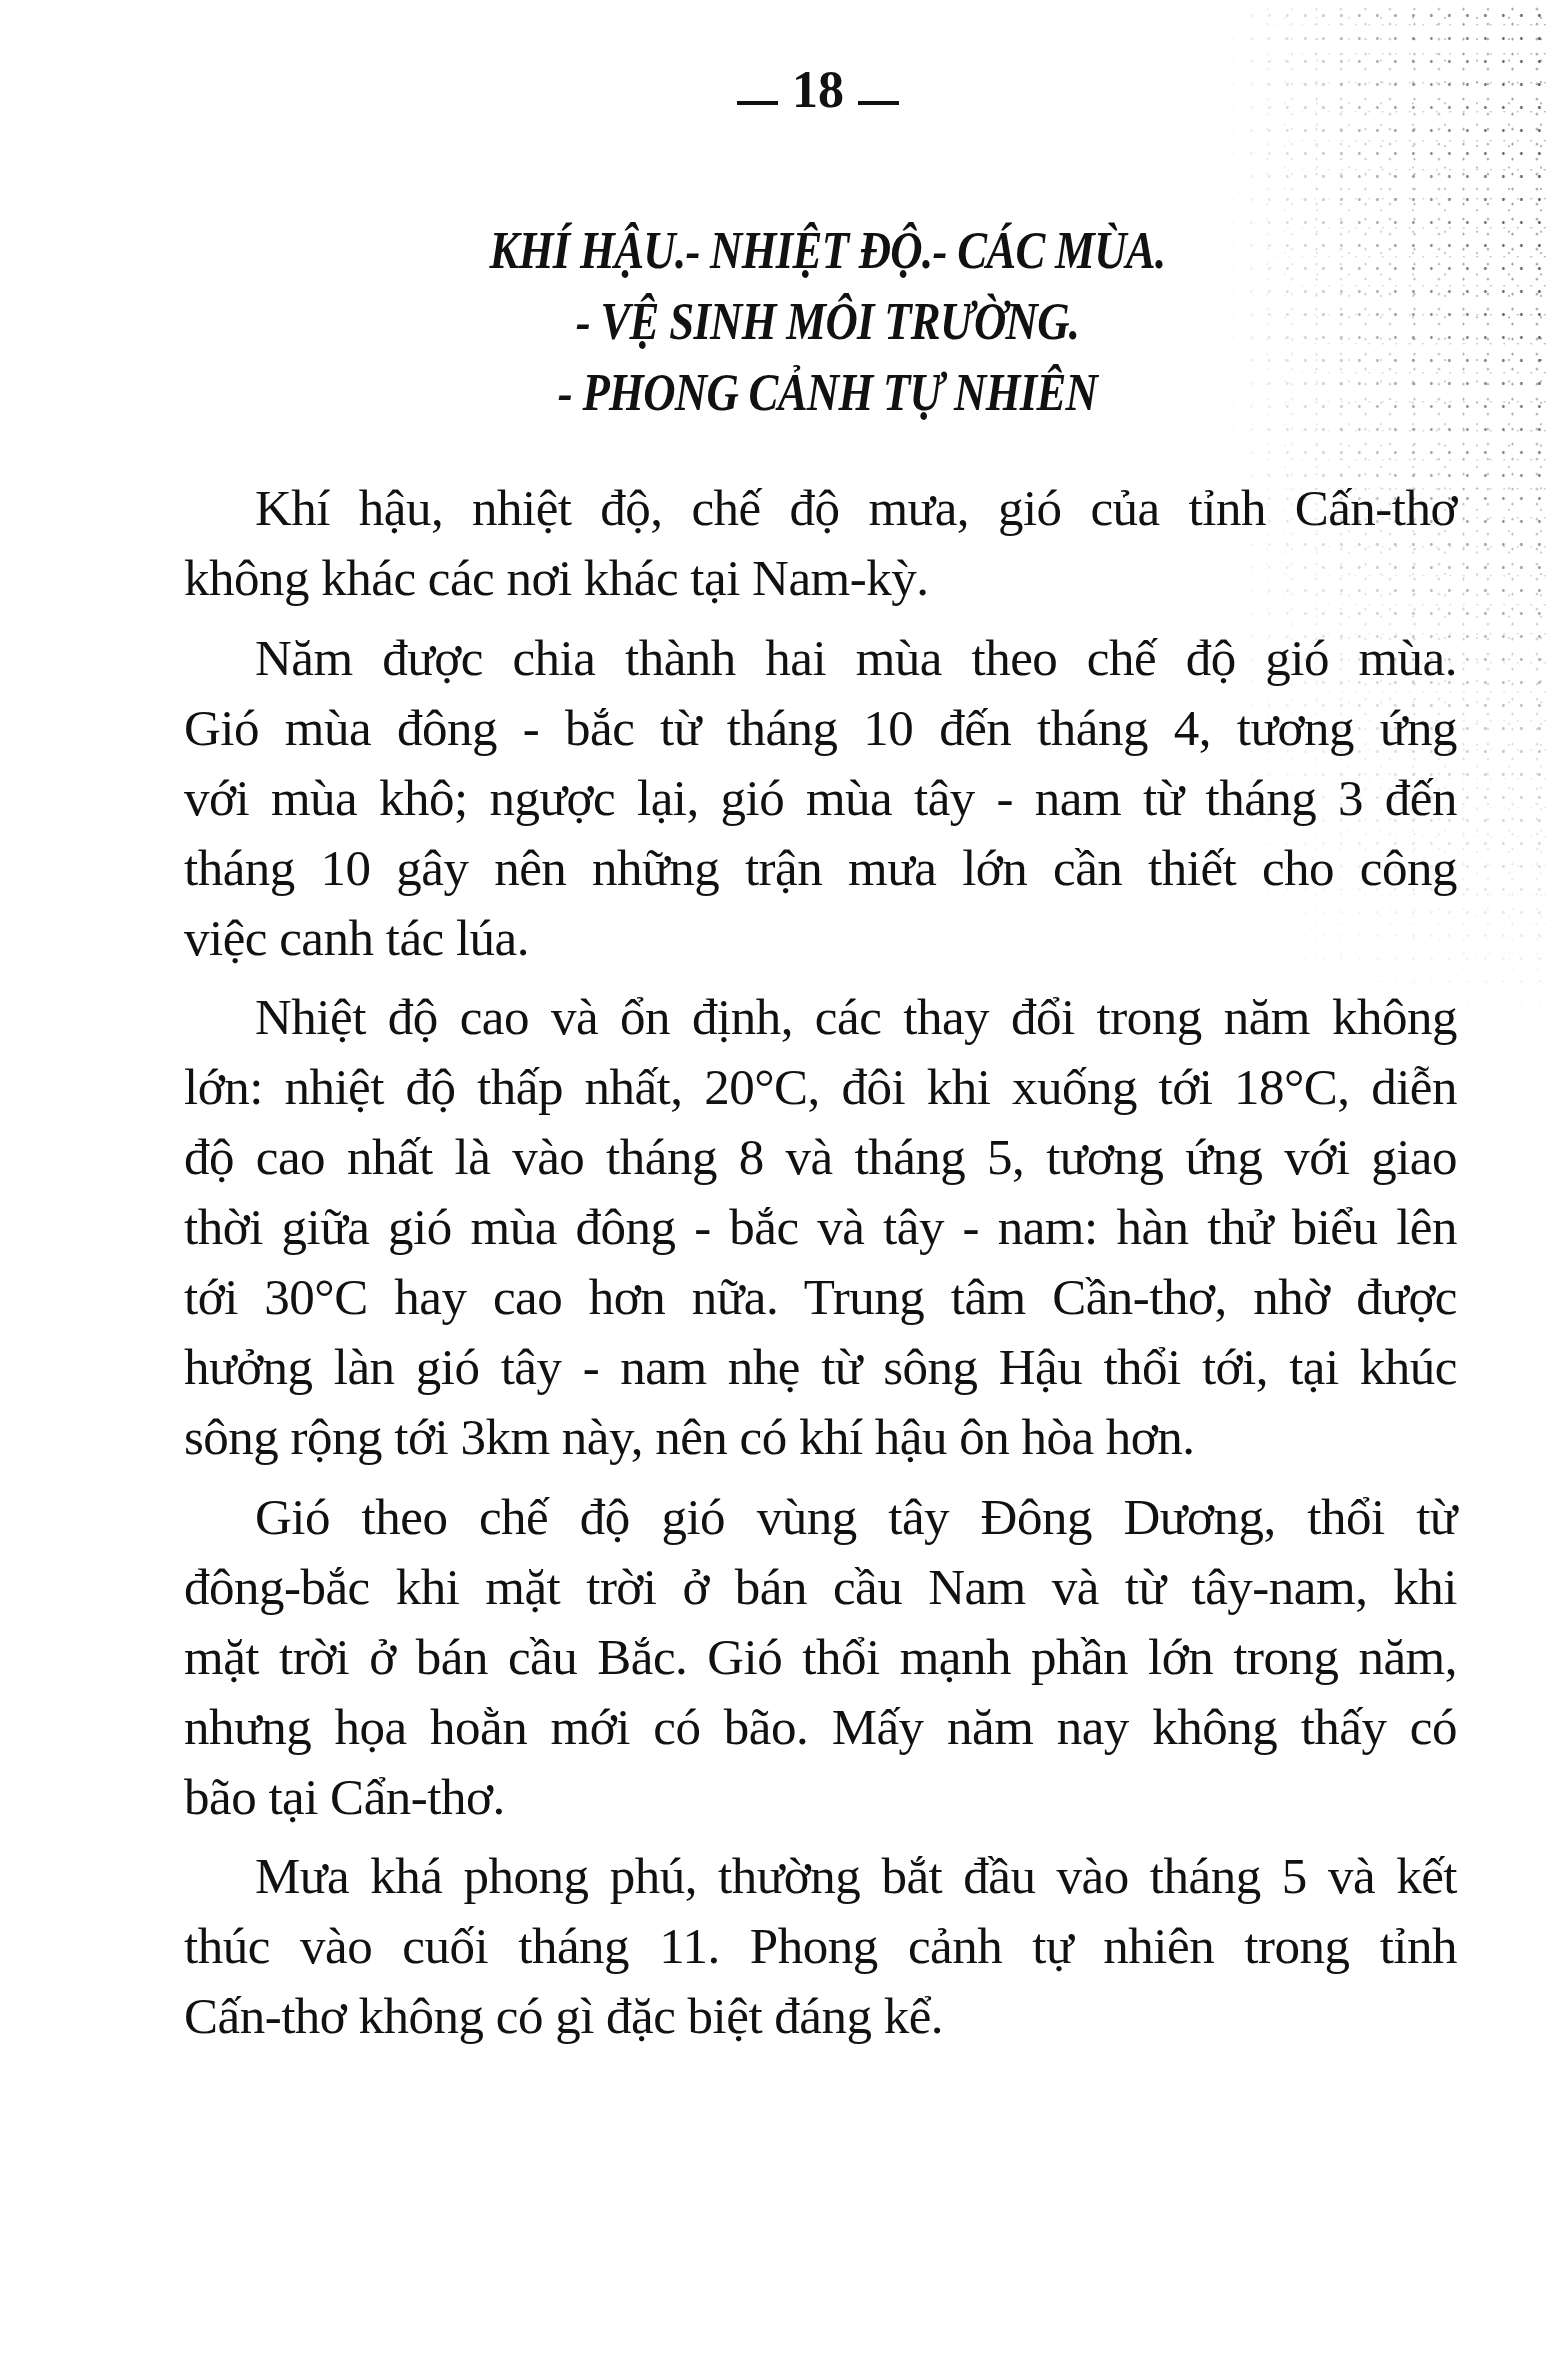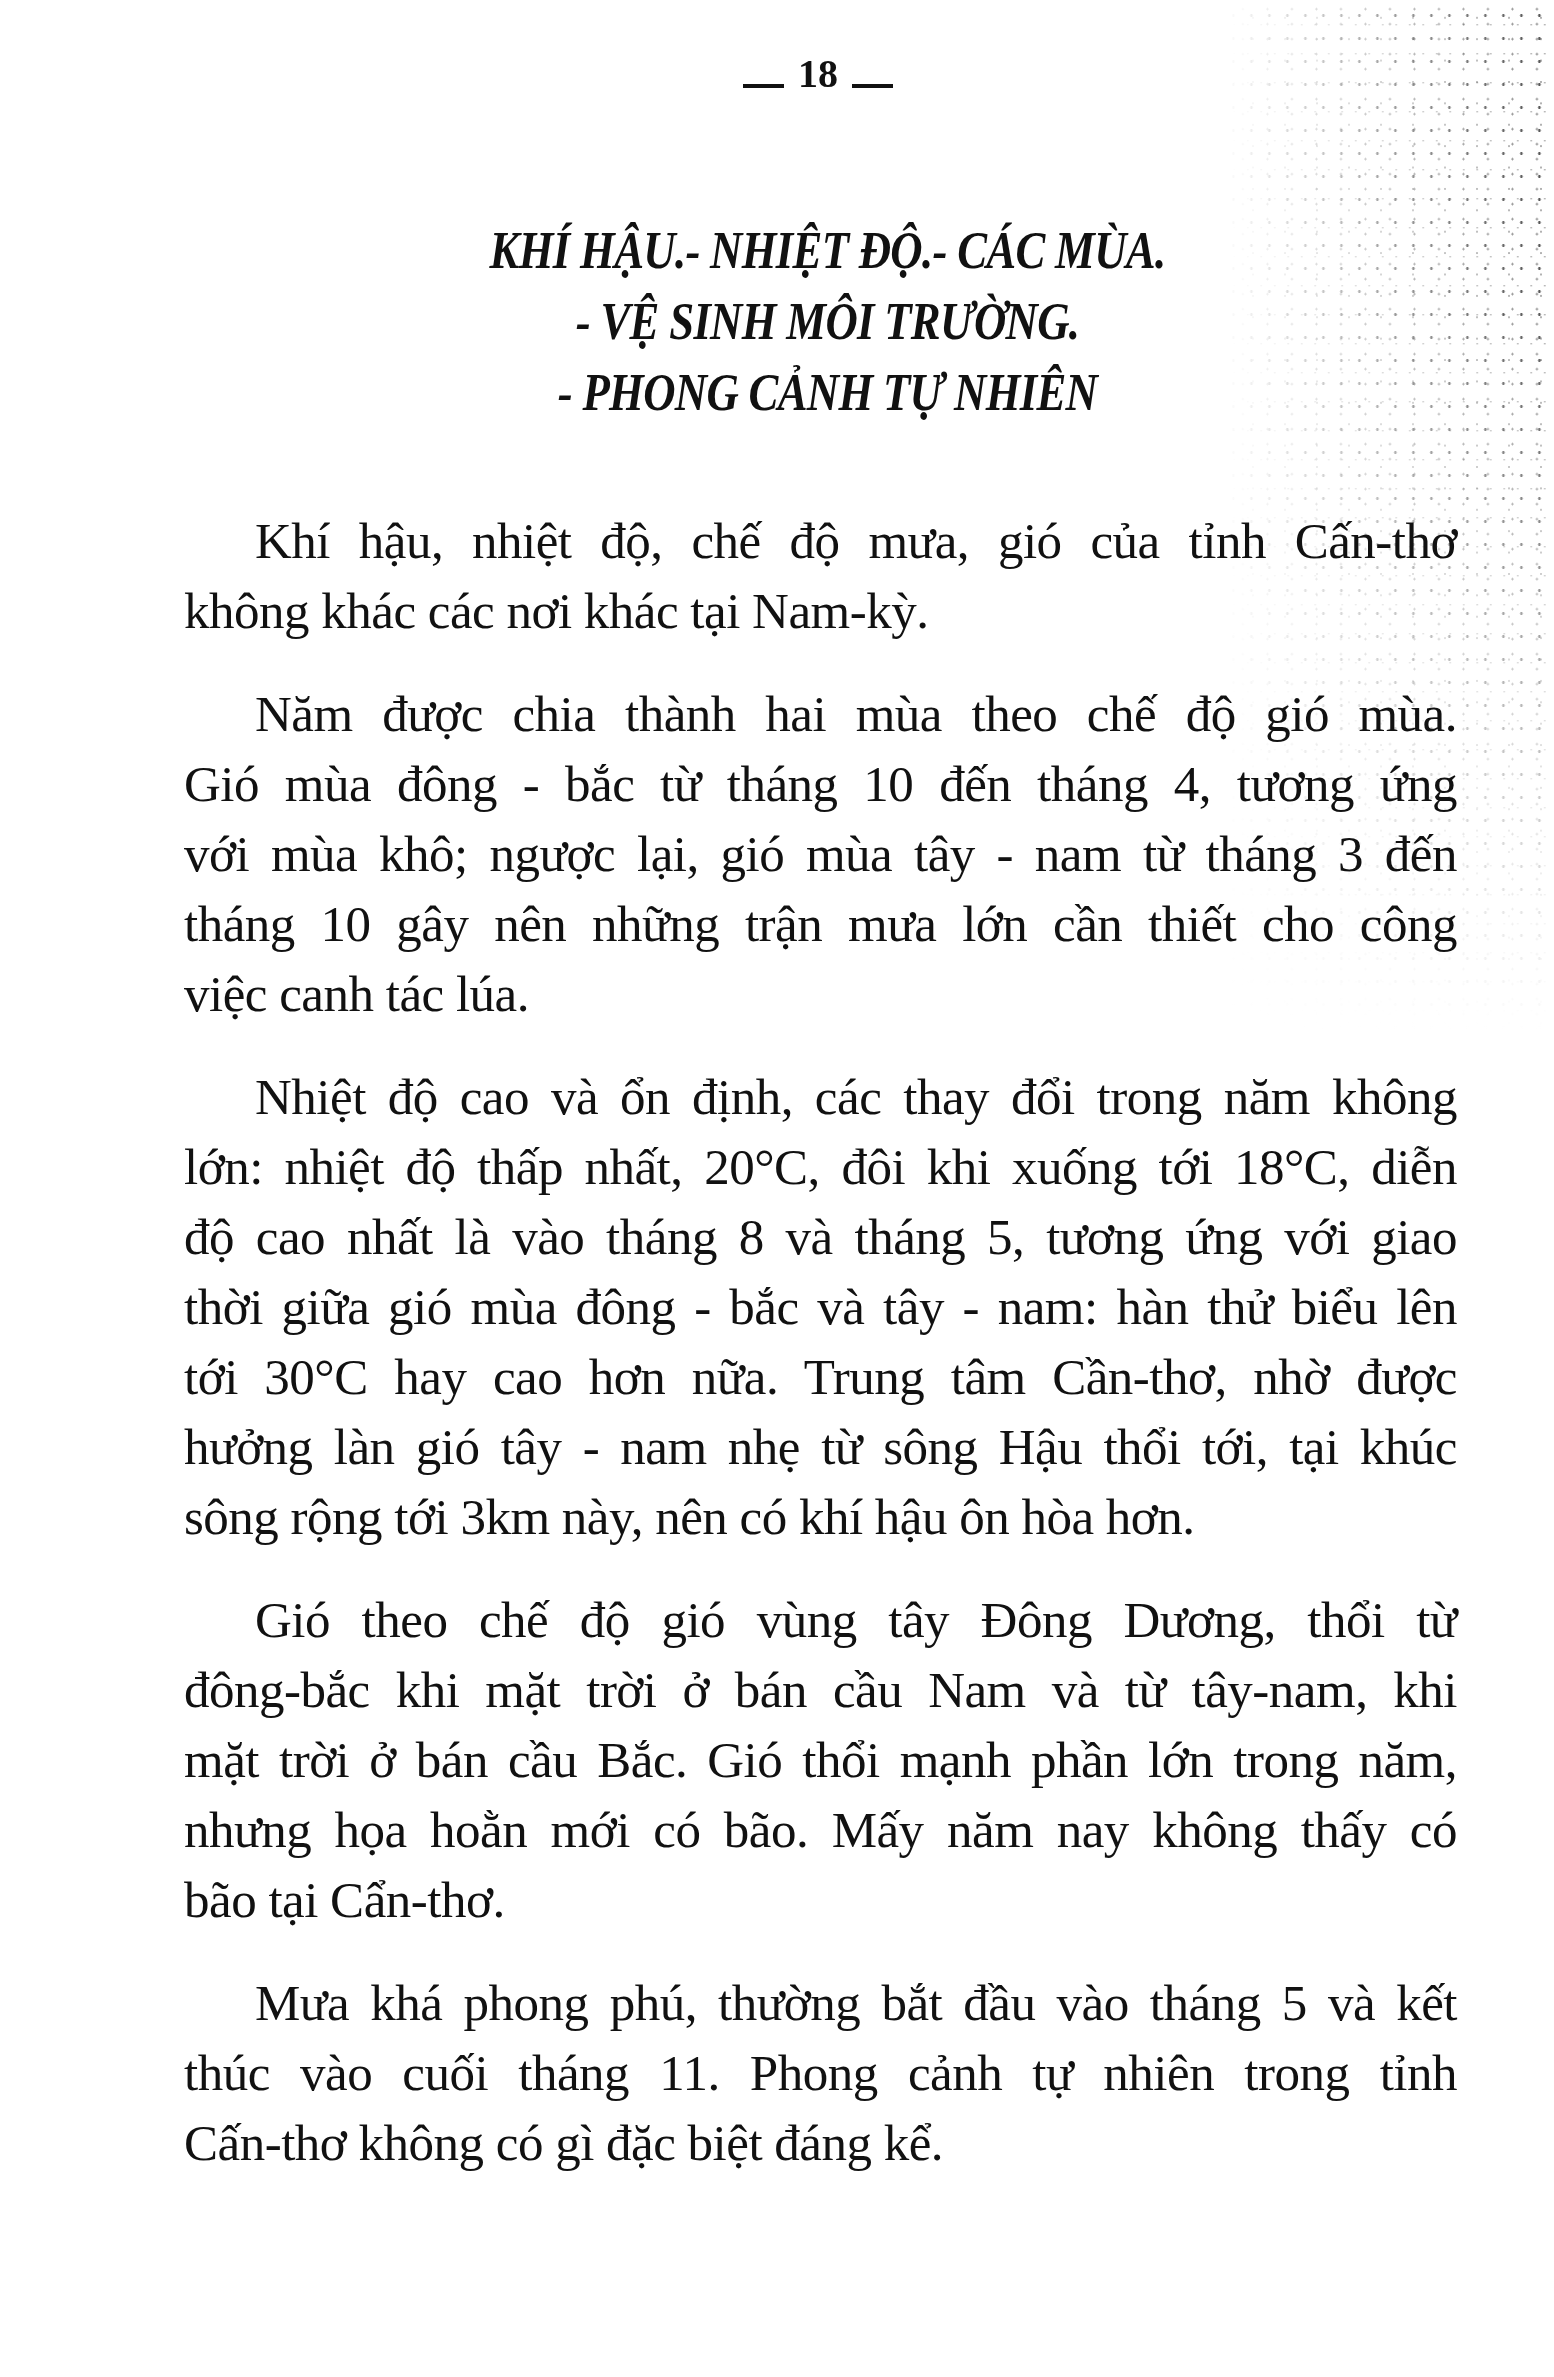--- a/index.html
+++ b/index.html
@@ -45,23 +45,23 @@
       right: 0;
       top: 0;
       width: 332px;
       height: 1029px;
       background: linear-gradient(to bottom, rgba(255,255,255,0) 0%, rgba(255,255,255,0) 30%, rgba(255,255,255,1) 100%);
     }
     .page-number {
       position: absolute;
       left: 0;
       width: 100%;
-      top: 48px;
+      top: 64px;
       text-align: center;
-      font-size: 40px;
+      font-size: 52px;
       line-height: 51px;
       font-weight: bold;
       padding-left: 82px;
       box-sizing: border-box;
     }
     .page-number .dash {
       display: inline-block;
       width: 41px;
       height: 4px;
       background: #111;
@@ -108,21 +108,20 @@
       white-space: nowrap;
       text-align: justify;
       text-align-last: justify;
       letter-spacing: -0.5px;
     }
     .line.last {
       text-align-last: left;
     }
     .line.first {
       padding-left: 71px;
-      margin-top: 33px;
     }
   </style>
 </head>
 <body>
 
 <div class="page">
   <div class="speckle"></div>
   <div class="speckle-fade"></div>
 
   <div class="page-number">

